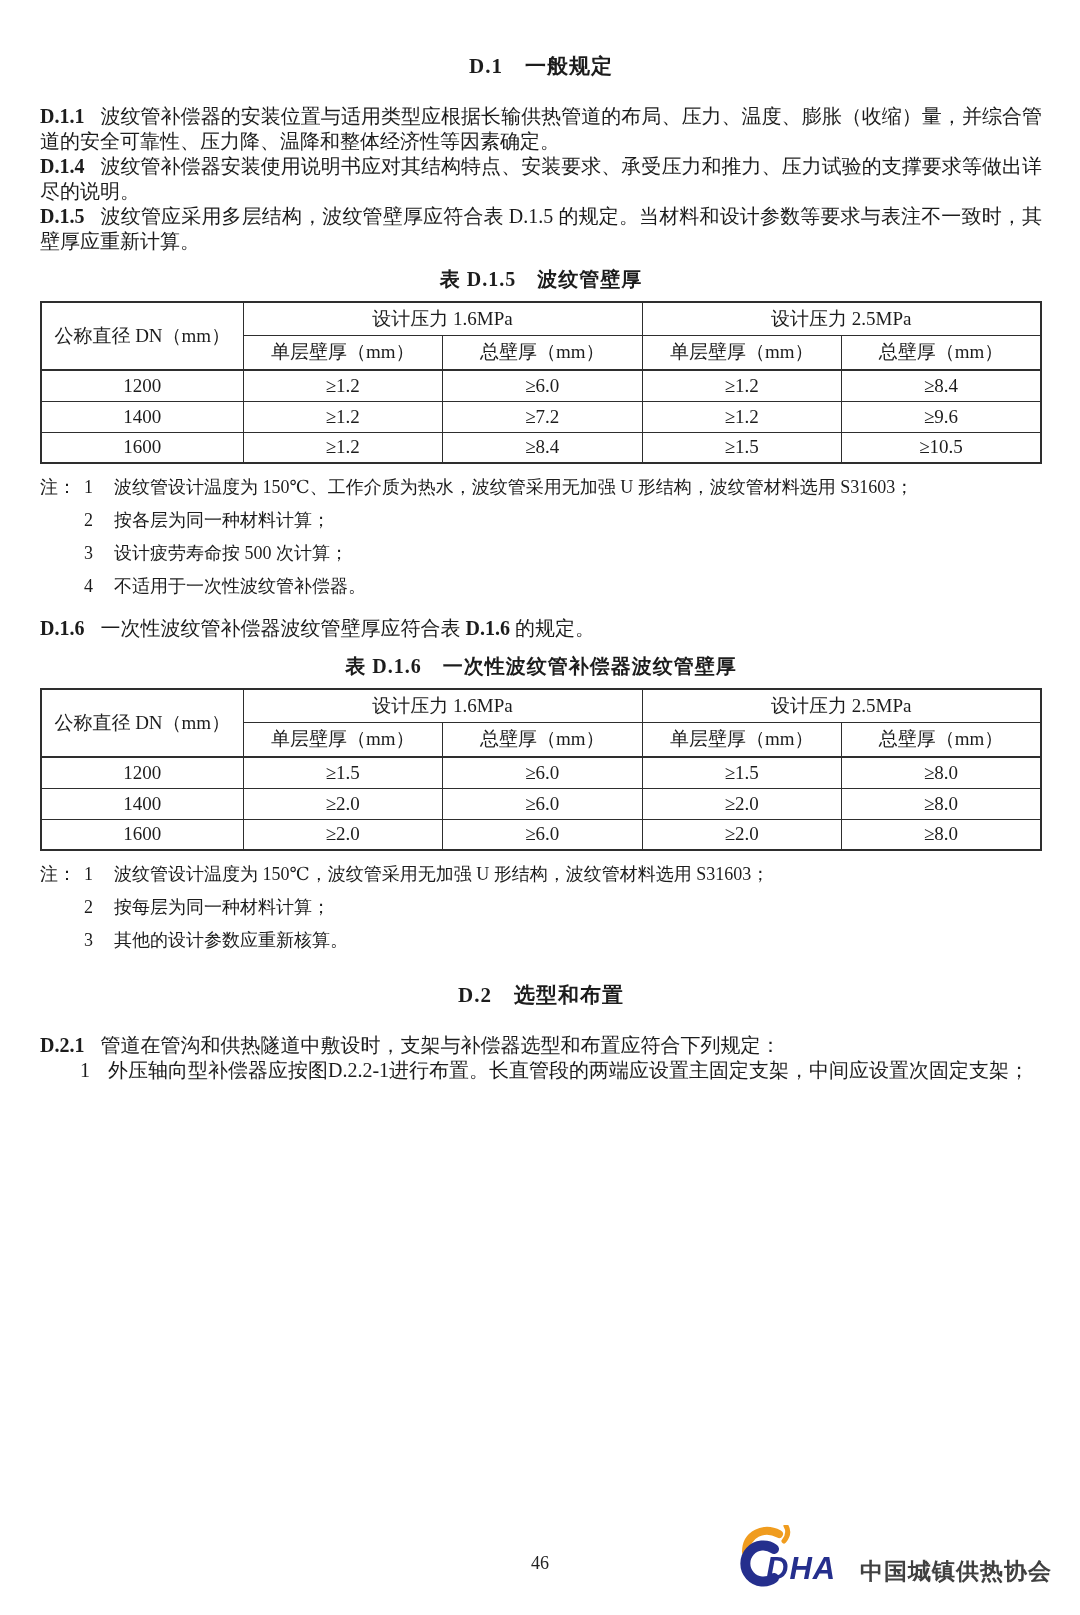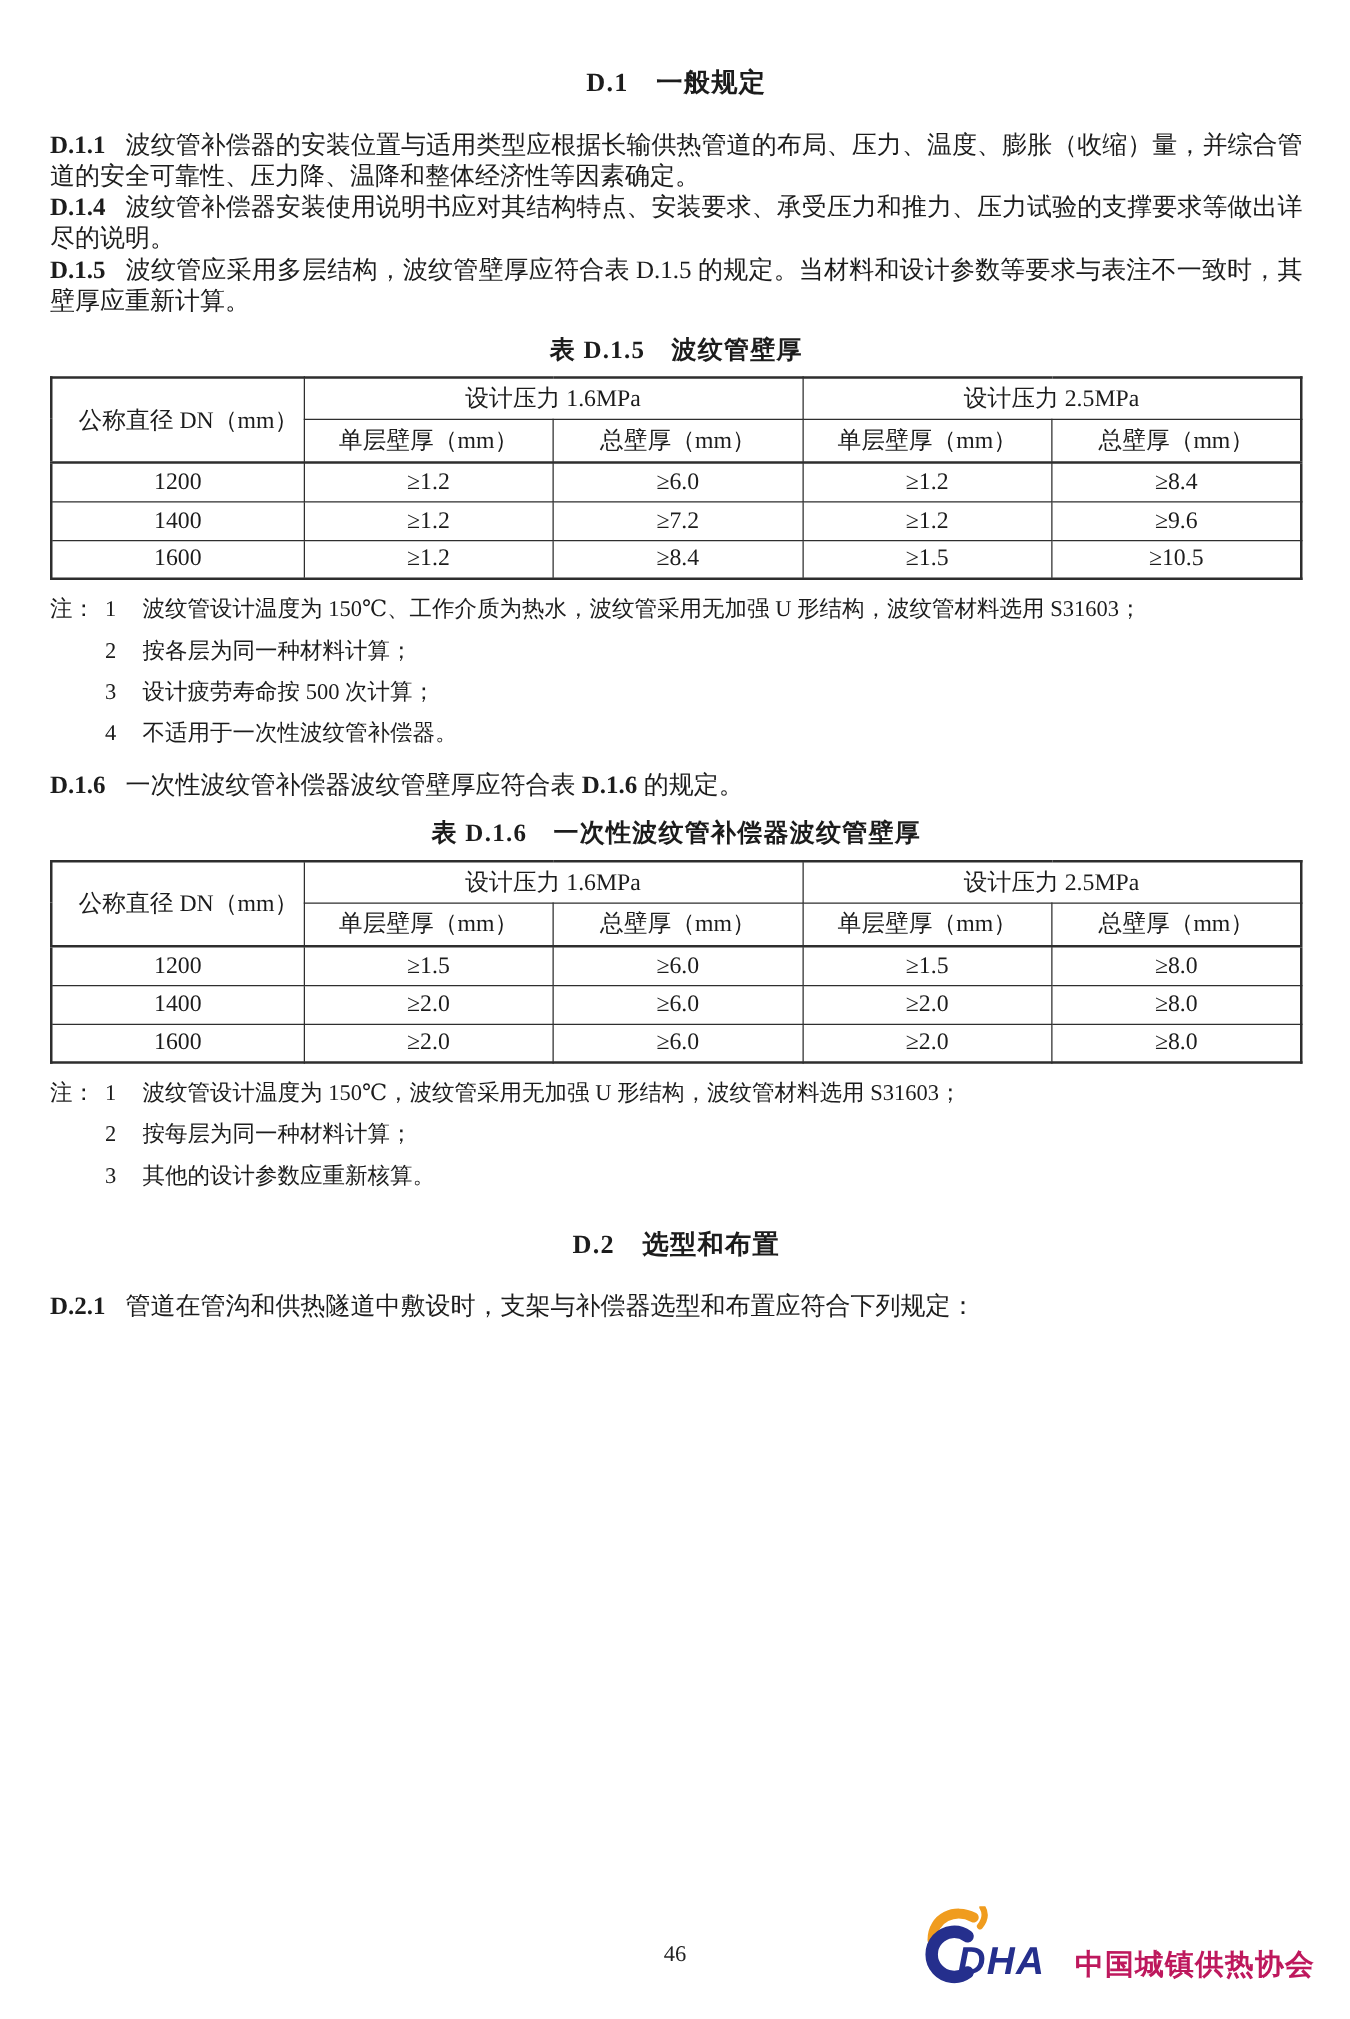--- a/index.html
+++ b/index.html
@@ -42,42 +42,42 @@
   }
   table.spec th, table.spec td {
     border: 1px solid #2e2e2e;
     text-align: center; vertical-align: middle;
     font-weight: normal; padding: 2px 4px;
   }
   table.spec thead tr.group th { height: 33px; }
   table.spec thead tr.sub th { height: 35px; }
   table.spec thead { border-bottom: 2px solid #2e2e2e; }
   table.spec tbody td { height: 31px; }
-  table.spec .c1 { width: 20.2%; text-align: right; }
+  table.spec .c1 { width: 20.2%; }
   table.spec .c  { width: 19.95%; font-family: Liberation Serif, serif; }
 
   .notes { font-size: 18px; margin: 8px 0 0 0; }
   .note { display: flex; line-height: 30px; margin-bottom: 3px; }
   .n-label { flex: 0 0 44px; }
   .n-num   { flex: 0 0 30px; }
   .n-text  { flex: 1; }
 
   .gap-lg { height: 12px; }
 
   .footer { position: absolute; left: 0; right: 0; bottom: 18px; height: 80px; }
   .page-number {
     position: absolute; left: 50%; transform: translateX(-50%);
     top: 36px; font-size: 18px; color: #222;
   }
   .logo {
     position: absolute; right: 28px; top: 8px;
     display: flex; align-items: flex-end;
   }
   .logo-cn {
-    color: #be185d; font-weight: bold; font-size: 23px;
+    color: #404040; font-weight: bold; font-size: 23px;
     letter-spacing: 1px; margin-left: 8px;
     font-family: "Liberation Sans", sans-serif;
   }
 </style>
 </head>
 <body>
 
 <div class="content">
 
 
@@ -211,20 +211,21 @@
         <span class="n-label"></span>
         <span class="n-num">3</span>
         <span class="n-text">其他的设计参数应重新核算。</span>
       </div>
   </div>
 
   <h2 class="section-heading">D.2　选型和布置</h2>
 
   <p class="para"><span class="label">D.2.1</span><span>管道在管沟和供热隧道中敷设时，支架与补偿器选型和布置应符合下列规定：</span></p>
 
+  <p class="para item"><span class="item-num">1</span><span>外压轴向型补偿器应按图D.2.2-1进行布置。长直管段的两端应设置主固定支架，中间应设置次固定支架；</span></p>
 
 </div>
 
 <div class="footer">
   <div class="page-number">46</div>
   <div class="logo">
     <svg width="118" height="62" viewBox="0 0 118 62">
 
       <path d="M12 27 C12 9 30 1 45 9" stroke="#F09C1E" stroke-width="8" fill="none" stroke-linecap="round"></path>
       <path d="M50 16 C54 11 55 6 52 1" stroke="#F09C1E" stroke-width="5" fill="none" stroke-linecap="round"></path>

